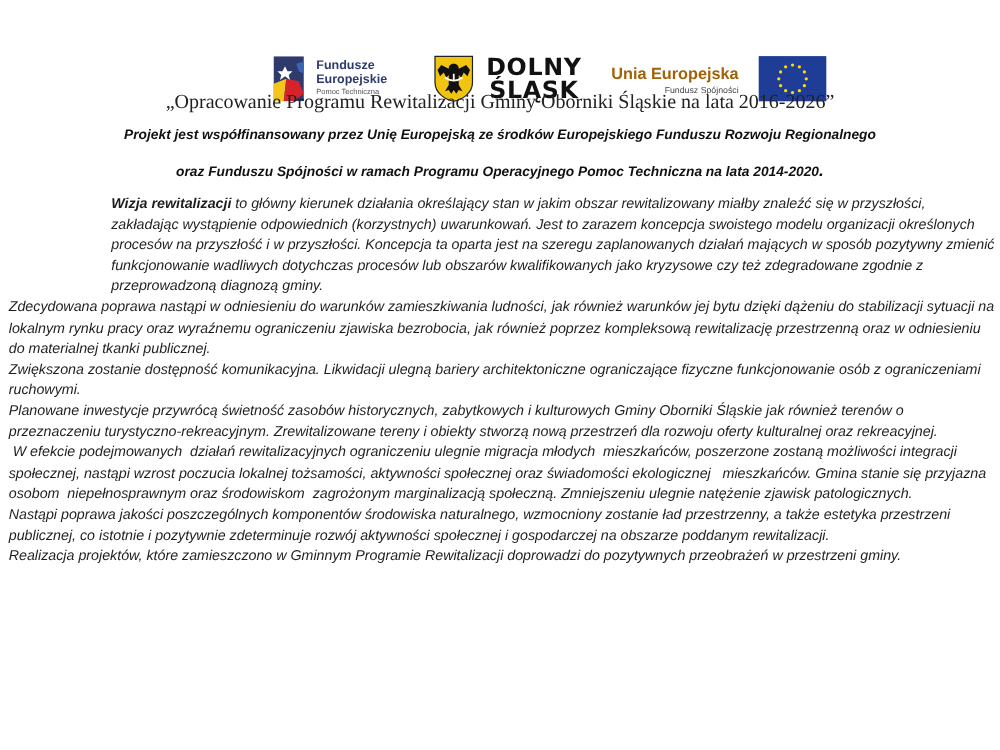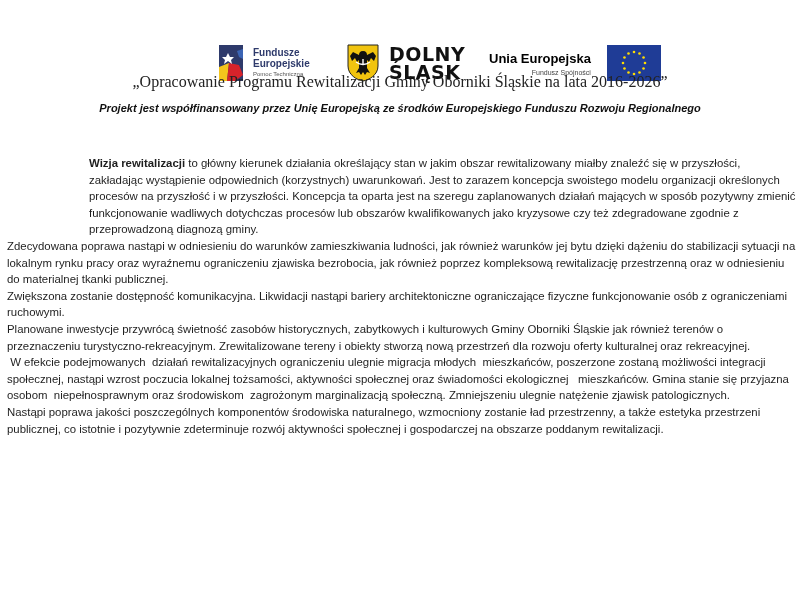--- a/index.html
+++ b/index.html
@@ -4,37 +4,37 @@
 <style>
   html, body { margin: 0; padding: 0; background: #ffffff; }
   body { width: 800px; height: 600px; position: relative; overflow: hidden; color: #1a1a1a; }
   .logos { position: absolute; top: 41px; left: 0; width: 792px; height: 44px; margin-left: 47px; }
   .logo { position: absolute; top: 0; height: 44px; display: flex; align-items: center; }
   .fe { left: 170px; }
   .fe-mark { width: 28px; height: 36px; position: relative; margin-right: 8px; }
   .fe-text { font-family: "Liberation Sans", sans-serif; line-height: 1.05; }
   .fe-t1, .fe-t2 { font-size: 10px; font-weight: bold; color: #2e3a6b; display: block; }
   .fe-t3 { font-size: 6px; color: #555; display: block; margin-top: 2px; }
-  .ds { left: 300px; }
+  .ds { left: 300px; text-align: center; }
   .ds-shield { width: 32px; height: 38px; margin-right: 10px; }
   .ds-text { font-family: "DejaVu Sans", sans-serif; font-weight: bold; font-size: 19px; line-height: 18px; letter-spacing: 0.5px; color: #111; }
   .ds-text span { display: block; }
   .ue { left: 442px; }
   .ue-text { font-family: "Liberation Sans", sans-serif; text-align: right; margin-right: 16px; }
-  .ue-t1 { display: block; font-size: 13px; font-weight: bold; color: #000000; }
+  .ue-t1 { display: block; font-size: 13px; font-weight: bold; color: #a16207; }
   .ue-t2 { display: block; font-size: 7px; color: #444; margin-top: 3px; }
   .ue-flag { width: 54px; height: 36px; background: #1f3c96; }
 
   .titles { position: absolute; top: 72px; left: 0; width: 800px; text-align: center; }
   .project-title { font-family: "Liberation Serif", serif; font-size: 16px; color: #222; margin: 0; height: 20px; line-height: 20px; }
   .funding { font-family: "Liberation Sans", sans-serif; font-style: italic; font-weight: bold; font-size: 11px; color: #111; margin: 4px; line-height: 24px; }
   .funding .dot { font-size: 14px; }
 
   .body-text { position: absolute; top: 155px; left: 7px; width: 790px; font-family: "Liberation Sans", sans-serif; font-size: 11.4px; line-height: 16.6px; color: #1e1e1e; }
-  .body-text p { margin: 0; }
+  .body-text p { margin: 0; font-style: italic; }
   .body-text .indent { padding-left: 82px; }
   .body-text b { font-weight: bold; }
 </style>
 </head>
 <body>
 
 <div class="logos">
   <div class="logo fe">
     <svg class="fe-mark" viewBox="0 0 28 36" width="28" height="36">
       <polygon points="2,0 26,0 26,36 2,36" fill="#2e3a6b"></polygon>
@@ -82,22 +82,24 @@
         <circle cx="27.00" cy="7.00" r="1.3" fill="#ffdd00"></circle>
         <circle cx="32.50" cy="8.47" r="1.3" fill="#ffdd00"></circle>
         <circle cx="36.53" cy="12.50" r="1.3" fill="#ffdd00"></circle>
       </svg>
   </div>
 </div>
 
 <div class="titles">
   <p class="project-title">„Opracowanie Programu Rewitalizacji Gminy Oborniki Śląskie na lata 2016-2026”</p>
   <p class="funding">Projekt  jest współfinansowany przez Unię Europejską ze środków Europejskiego Funduszu Rozwoju Regionalnego</p>
+  <p class="funding"><span>oraz Funduszu Spójności w ramach Programu Operacyjnego Pomoc Techniczna na lata 2014-2020</span><span class="dot">.</span></p>
 </div>
 
 <div class="body-text">
   <p class="indent"><b>Wizja rewitalizacji</b><span> to główny kierunek działania określający stan w jakim obszar rewitalizowany miałby znaleźć się w przyszłości, zakładając wystąpienie odpowiednich  (korzystnych)  uwarunkowań.  Jest to zarazem koncepcja swoistego modelu organizacji określonych procesów na przyszłość i w przyszłości. Koncepcja ta oparta jest na szeregu zaplanowanych działań mających w sposób pozytywny  zmienić funkcjonowanie wadliwych dotychczas procesów lub obszarów kwalifikowanych jako kryzysowe czy też zdegradowane zgodnie z przeprowadzoną diagnozą gminy.</span></p>
   <p>Zdecydowana poprawa nastąpi w odniesieniu do warunków  zamieszkiwania ludności, jak również warunków jej bytu dzięki dążeniu do stabilizacji sytuacji na lokalnym rynku pracy oraz wyraźnemu ograniczeniu zjawiska bezrobocia, jak również poprzez kompleksową rewitalizację przestrzenną oraz w odniesieniu do materialnej tkanki publicznej.</p>
-  <p>Zwiększona zostanie dostępność komunikacyjna.  Likwidacji nastąpi bariery architektoniczne ograniczające fizyczne funkcjonowanie osób z ograniczeniami ruchowymi.</p>
+  <p>Zwiększona zostanie dostępność komunikacyjna.  Likwidacji ulegną bariery architektoniczne ograniczające fizyczne funkcjonowanie osób z ograniczeniami ruchowymi.</p>
   <p>Planowane inwestycje przywrócą  świetność zasobów historycznych, zabytkowych  i kulturowych  Gminy Oborniki Śląskie jak również terenów  o przeznaczeniu turystyczno-rekreacyjnym.  Zrewitalizowane tereny i obiekty stworzą nową przestrzeń dla rozwoju oferty kulturalnej oraz rekreacyjnej.</p>
   <p style="white-space: pre-wrap;"> W efekcie podejmowanych  działań rewitalizacyjnych ograniczeniu ulegnie migracja młodych  mieszkańców, poszerzone zostaną możliwości integracji społecznej, nastąpi wzrost poczucia lokalnej tożsamości, aktywności społecznej oraz świadomości ekologicznej   mieszkańców. Gmina stanie się przyjazna osobom  niepełnosprawnym oraz środowiskom  zagrożonym marginalizacją społeczną. Zmniejszeniu ulegnie natężenie zjawisk patologicznych.</p>
   <p>Nastąpi poprawa jakości poszczególnych komponentów  środowiska naturalnego, wzmocniony  zostanie ład przestrzenny, a także estetyka przestrzeni publicznej, co istotnie i pozytywnie  zdeterminuje  rozwój aktywności społecznej i gospodarczej na obszarze poddanym  rewitalizacji.</p>
+  <p>Realizacja projektów, które zamieszczono w Gminnym  Programie Rewitalizacji doprowadzi do pozytywnych  przeobrażeń  w przestrzeni  gminy.</p>
 </div>
 
 </body></html>

